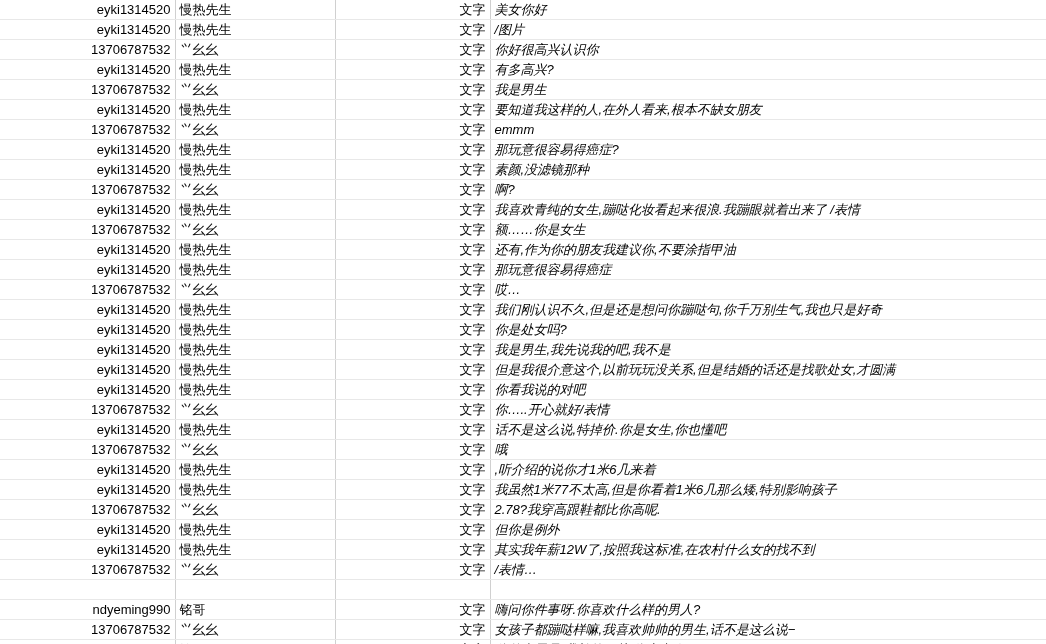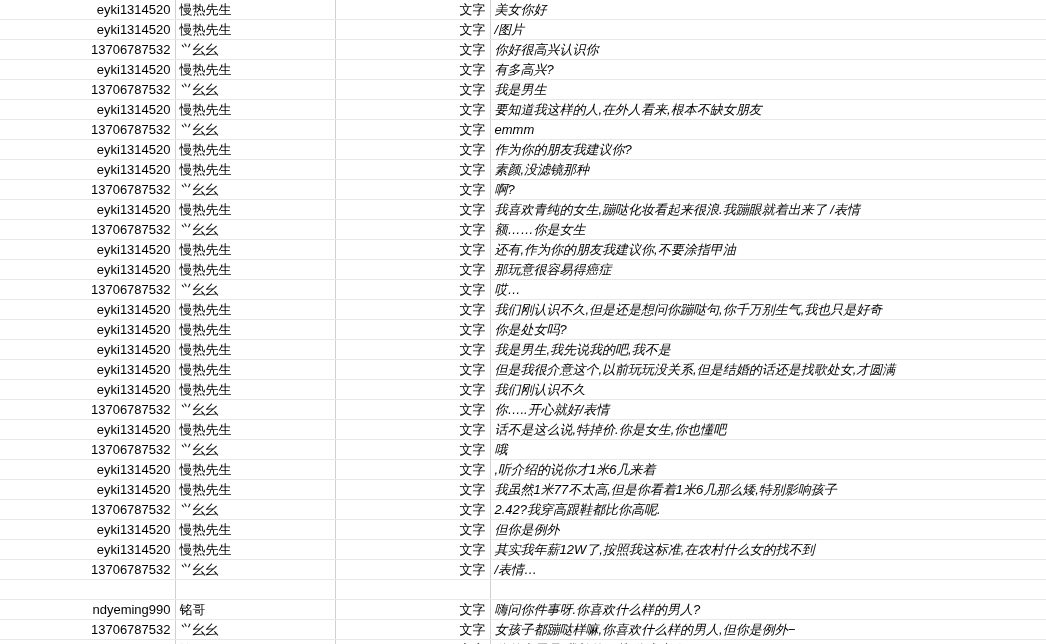--- a/index.html
+++ b/index.html
@@ -99,21 +99,21 @@
         <tr>
           <td class="id">13706787532</td>
           <td class="nick">⺍幺幺</td>
           <td class="type">文字</td>
           <td class="msg">emmm</td>
         </tr>
         <tr>
           <td class="id">eyki1314520</td>
           <td class="nick">慢热先生</td>
           <td class="type">文字</td>
-          <td class="msg">作为你的朋友我建议你?</td>
+          <td class="msg">那玩意很容易得癌症?</td>
         </tr>
         <tr>
           <td class="id">eyki1314520</td>
           <td class="nick">慢热先生</td>
           <td class="type">文字</td>
           <td class="msg">素颜,没滤镜那种</td>
         </tr>
         <tr>
           <td class="id">13706787532</td>
           <td class="nick">⺍幺幺</td>
@@ -171,21 +171,21 @@
         <tr>
           <td class="id">eyki1314520</td>
           <td class="nick">慢热先生</td>
           <td class="type">文字</td>
           <td class="msg">但是我很介意这个,以前玩玩没关系,但是结婚的话还是找歌处女,才圆满</td>
         </tr>
         <tr>
           <td class="id">eyki1314520</td>
           <td class="nick">慢热先生</td>
           <td class="type">文字</td>
-          <td class="msg">我们刚认识不久</td>
+          <td class="msg">你看我说的对吧</td>
         </tr>
         <tr>
           <td class="id">13706787532</td>
           <td class="nick">⺍幺幺</td>
           <td class="type">文字</td>
           <td class="msg">你…..开心就好/表情</td>
         </tr>
         <tr>
           <td class="id">eyki1314520</td>
           <td class="nick">慢热先生</td>
@@ -207,21 +207,21 @@
         <tr>
           <td class="id">eyki1314520</td>
           <td class="nick">慢热先生</td>
           <td class="type">文字</td>
           <td class="msg">我虽然1米77不太高,但是你看着1米6几那么矮,特别影响孩子</td>
         </tr>
         <tr>
           <td class="id">13706787532</td>
           <td class="nick">⺍幺幺</td>
           <td class="type">文字</td>
-          <td class="msg">2.42?我穿高跟鞋都比你高呢.</td>
+          <td class="msg">2.78?我穿高跟鞋都比你高呢.</td>
         </tr>
         <tr>
           <td class="id">eyki1314520</td>
           <td class="nick">慢热先生</td>
           <td class="type">文字</td>
           <td class="msg">但你是例外</td>
         </tr>
         <tr>
           <td class="id">eyki1314520</td>
           <td class="nick">慢热先生</td>
@@ -243,21 +243,21 @@
         <tr>
           <td class="id">ndyeming990</td>
           <td class="nick">铭哥</td>
           <td class="type">文字</td>
           <td class="msg">嗨问你件事呀.你喜欢什么样的男人?</td>
         </tr>
         <tr>
           <td class="id">13706787532</td>
           <td class="nick">⺍幺幺</td>
           <td class="type">文字</td>
-          <td class="msg">女孩子都蹦哒样嘛,你喜欢什么样的男人,但你是例外−</td>
+          <td class="msg">女孩子都蹦哒样嘛,我喜欢帅帅的男生,话不是这么说−</td>
         </tr>
         <tr>
           <td class="id">ndyeming990</td>
           <td class="nick">铭哥</td>
           <td class="type">文字</td>
           <td class="msg">你的意思是,我长的不帅,你也喜欢?</td>
         </tr>
       </tbody>
   </table>
 </div>

